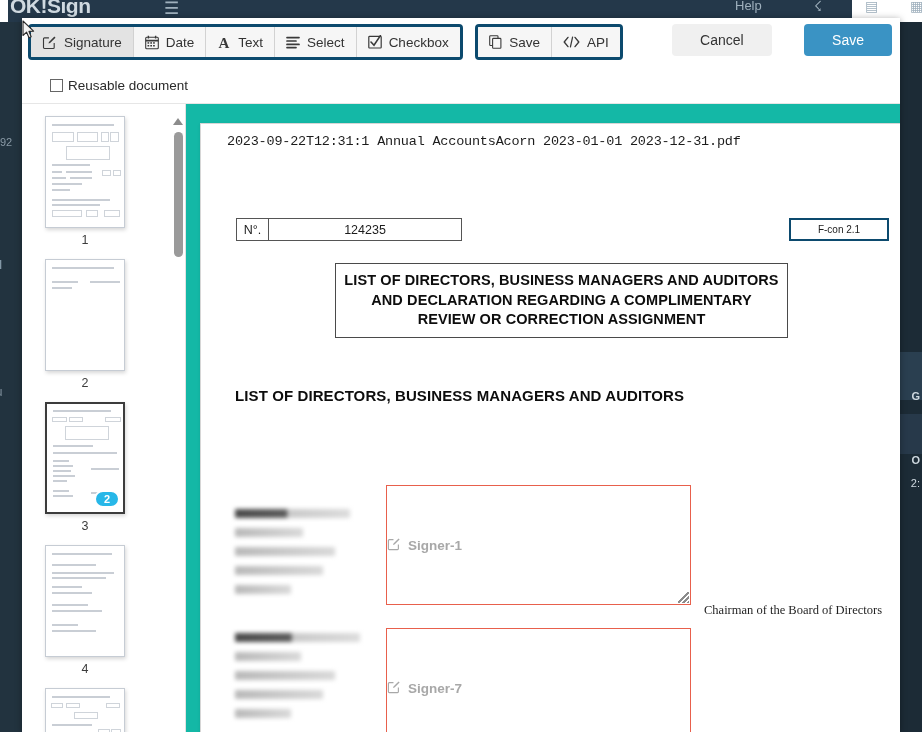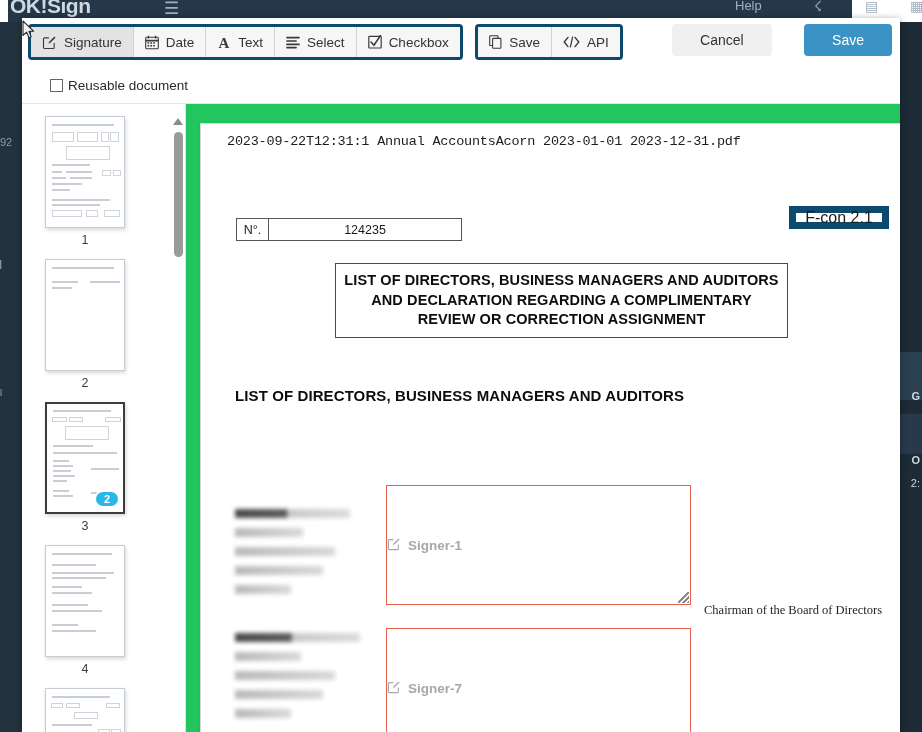--- a/index.html
+++ b/index.html
@@ -169,21 +169,21 @@
     background: #9a9a9a; border-radius: 5px; cursor: pointer;
   }
   #panel-divider {
     position: absolute; left: 163px; top: 0; width: 1px; bottom: 0;
     background: #e2e2e2;
   }
 
   
   #doc-scroll {
     position: absolute; left: 164px; top: 0; right: 0; bottom: 0;
-    background: #22c55e; overflow: hidden;
+    background: #14b8a6; overflow: hidden;
   }
   #doc-page {
     position: absolute; left: 14px; top: 19px;
     width: 724px; height: 950px;
     background: #ffffff; border: 1px solid #d6d6d6;
     box-shadow: 0 1px 3px rgba(0,0,0,0.10);
   }
   #doc-filename {
     position: absolute; left: 26px; top: 10px;
     font-family: "Liberation Mono", monospace;
@@ -200,24 +200,24 @@
     width: 32px; border-right: 1px solid #555;
     display: flex; align-items: center; justify-content: center;
     font-size: 12.5px; color: #1c1c1c;
   }
   #num-value {
     width: 192px;
     display: flex; align-items: center; justify-content: center;
     font-size: 12.5px; color: #1c1c1c;
   }
   #fcon-box {
-    position: absolute; left: 588px; top: 82px;
-    width: 100px; height: 23px; border: 7px solid #0c4a6e;
+    position: absolute; left: 588px; top: 94px;
+    width: 100px; height: 23px; border: 2px solid #0c4a6e;
     display: flex; align-items: center; justify-content: center;
-    font-size: 16px; color: #1c1c1c;
+    font-size: 10px; color: #1c1c1c;
   }
 
   #title-box {
     position: absolute; left: 134px; top: 139px;
     width: 453px; height: 75px;
     border: 1px solid #4a4a4a;
     display: flex; align-items: center; justify-content: center;
     text-align: center;
     font-size: 14.5px; font-weight: bold; color: #0d0d0d;
     line-height: 1.35; letter-spacing: 0.1px; padding: 0 8px;

